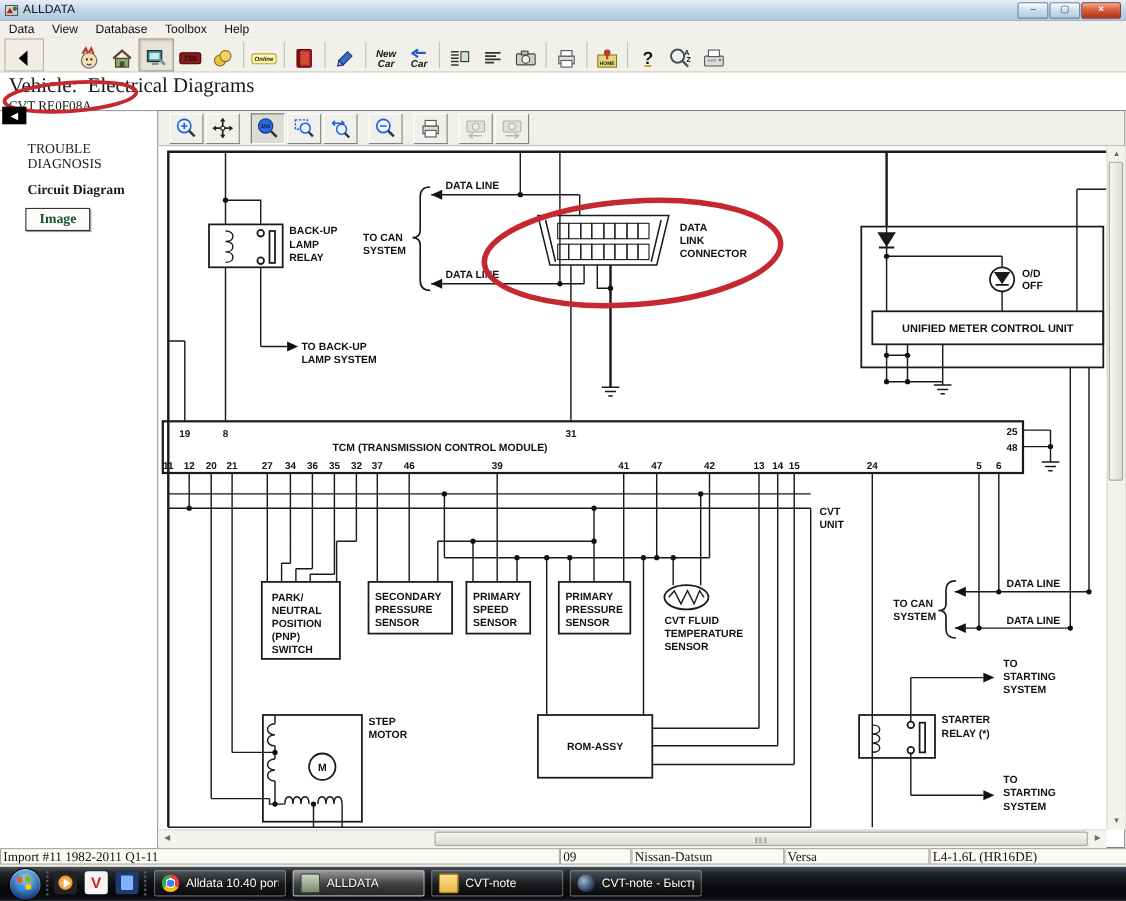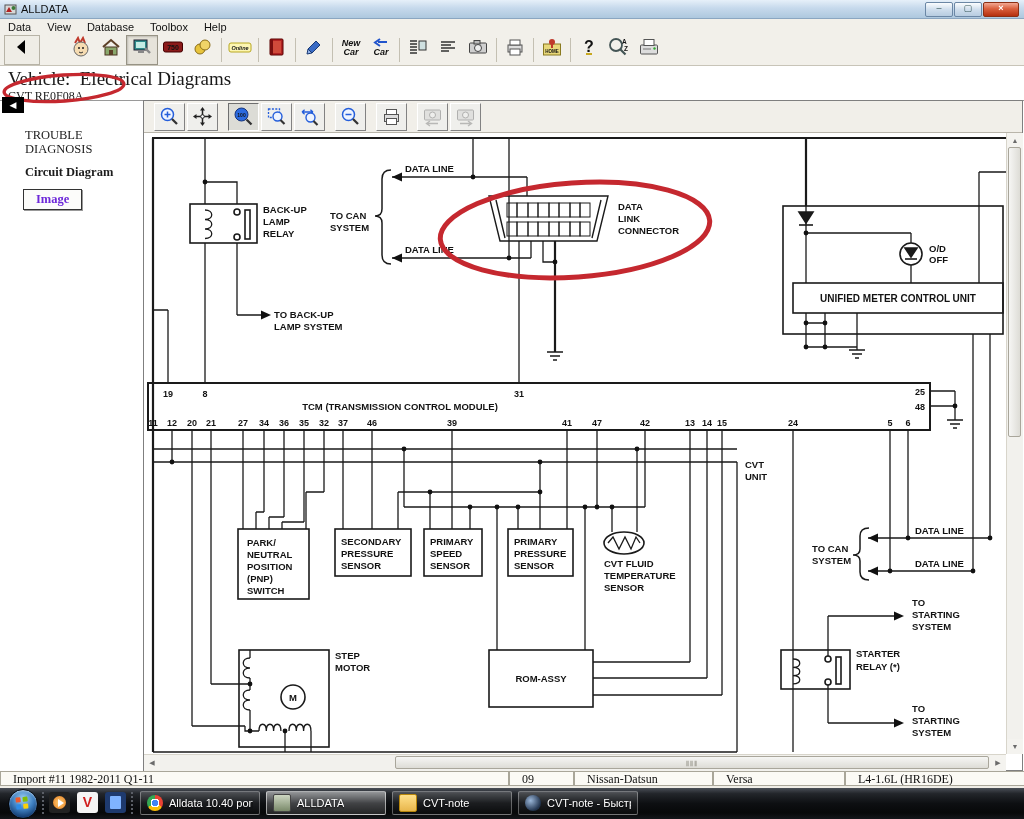--- a/index.html
+++ b/index.html
@@ -16,36 +16,36 @@
     background:linear-gradient(#fbfdfe,#cfdeed 50%,#b7cce0);font-size:9px;line-height:11px;
     text-align:center;color:#355}
   .cb.close{width:34px;background:linear-gradient(#f2a893,#d95f3d 45%,#b5300f);color:#fff;
     border-color:#8c2f14;font-weight:bold}
   
   .menubar{left:0;top:19px;width:1024px;height:15px;background:#f2f0ea;font-size:11px;
     display:flex;align-items:center;border-bottom:1px solid #e0ddd4}
   .mitem{padding:0 8px;color:#111}
   .toolbar{left:0;top:34px;width:1024px;height:31px;background:#f2f0ea;
     border-bottom:1px solid #c8c4b8;display:flex;align-items:center;padding-left:4px}
-  .tbtn{width:30px;height:28px;display:flex;align-items:flex-start;justify-content:center;flex:none}
+  .tbtn{width:30px;height:28px;display:flex;align-items:flex-end;justify-content:center;flex:none}
   .tbtn.pressed{border:1px solid #979385;background:#e6e3da;box-shadow:inset 1px 1px 2px rgba(0,0,0,.18)}
   .tbtn.bk{border:1px solid #b7b3a6;background:#efede6;width:34px;margin-right:26px}
   .tsep{width:1px;height:24px;background:#c4c0b2;margin:0 3px;flex:none}
   
   .vehhdr{left:0;top:66px;width:1024px;height:34px;background:#fff;border-bottom:1px solid #9a9a9a}
   .vtitle{position:absolute;left:8px;top:2px;font-family:"Liberation Serif",serif;font-size:19px;color:#1a1a1a}
   .vcode{position:absolute;left:8px;top:23px;font-family:"Liberation Serif",serif;font-size:12px;color:#1a1a1a}
   .backblk{left:2px;top:97px;width:22px;height:16px;background:#000;color:#fff;font-size:9px;
     text-align:center;line-height:16px}
   
   .sidehead{left:25px;top:128px;width:95px;font-family:"Liberation Serif",serif;font-weight:normal;
     font-size:12.5px;color:#1c1c1c;line-height:1.15}
   .sideitem{left:25px;top:165px;font-family:"Liberation Serif",serif;font-weight:bold;font-size:12.5px;color:#1c1c1c}
   .imgbtn{left:23px;top:189px;padding:2px 12px;border:1px solid #333;background:#fcfcfa;
-    font-family:"Liberation Serif",serif;font-weight:bold;font-size:12.5px;color:#6d28d9;
+    font-family:"Liberation Serif",serif;font-weight:bold;font-size:12.5px;color:#14532d;
     box-shadow:1px 1px 0 #999}
   
   .panel{left:143px;top:100px;width:880px;height:671px;border:1px solid #7f7f7f;background:#fff;box-sizing:border-box}
   .vtb{position:absolute;left:144px;top:101px;width:878px;height:32px;background:#f1efe9;
     border-bottom:1px solid #b9b5aa;display:flex;align-items:center;padding-left:10px;box-sizing:border-box}
   .vbtn{width:29px;height:26px;margin-right:2px;border:1px solid;border-color:#fff #828282 #828282 #fff;
     background:#efefec;display:flex;align-items:center;justify-content:center;flex:none}
   .vbtn.pressed{border-color:#6f6f6f #fff #fff #6f6f6f;background:#dcdcd6}
   .vbtn.dis svg{opacity:.45}
   .vgap{width:8px;flex:none}
@@ -55,21 +55,21 @@
   .hscroll{left:144px;top:754px;width:862px;height:16px;background:#f2f1ed;border-top:1px solid #d8d5cb}
   .sarrow{position:absolute;width:16px;height:15px;font-size:7px;color:#6b6b6b;text-align:center;line-height:15px;
     background:#f4f3ef}
   .thumb{position:absolute;background:linear-gradient(90deg,#f6f6f4,#dddcd6);border:1px solid #a9a69b;
     border-radius:2px;box-sizing:border-box}
   .thumbh{background:linear-gradient(180deg,#f6f6f4,#dddcd6)}
   .grip{position:absolute;color:#8a877c;font-size:7px;letter-spacing:1px}
   
   .sbar{left:0;top:771px;width:1024px;height:17px;background:#efede6}
   .scell{position:absolute;top:0;height:15px;border:1px solid #a9a699;background:#fbfaf5;
-    font-family:"Liberation Serif",serif;font-size:12px;color:#111;line-height:14px;padding-left:12px;
+    font-family:"Liberation Serif",serif;font-size:12px;color:#111;line-height:14px;padding-left:2px;
     box-sizing:border-box;overflow:hidden;white-space:nowrap}
   
   .taskbar{left:0;top:788px;width:1024px;height:31px;
     background:linear-gradient(180deg,#4a4f57 0%,#23262b 18%,#0d0f12 50%,#070809 80%,#14161a 100%)}
   .orb{position:absolute;left:8px;top:1px;width:28px;height:28px;border-radius:50%;
     background:radial-gradient(circle at 50% 32%,#9fd1f5 0%,#3e7fc0 45%,#123a6e 78%,#061a35 100%);
     border:1px solid #05070a;box-shadow:inset 0 1px 2px rgba(255,255,255,.6)}
   .flag{position:absolute;left:7px;top:7px;width:13px;height:13px;transform:rotate(-6deg)}
   .flag i{position:absolute;width:5px;height:5px;border-radius:1px}
   .qicon{position:absolute;top:4px;width:21px;height:21px;border-radius:3px}

